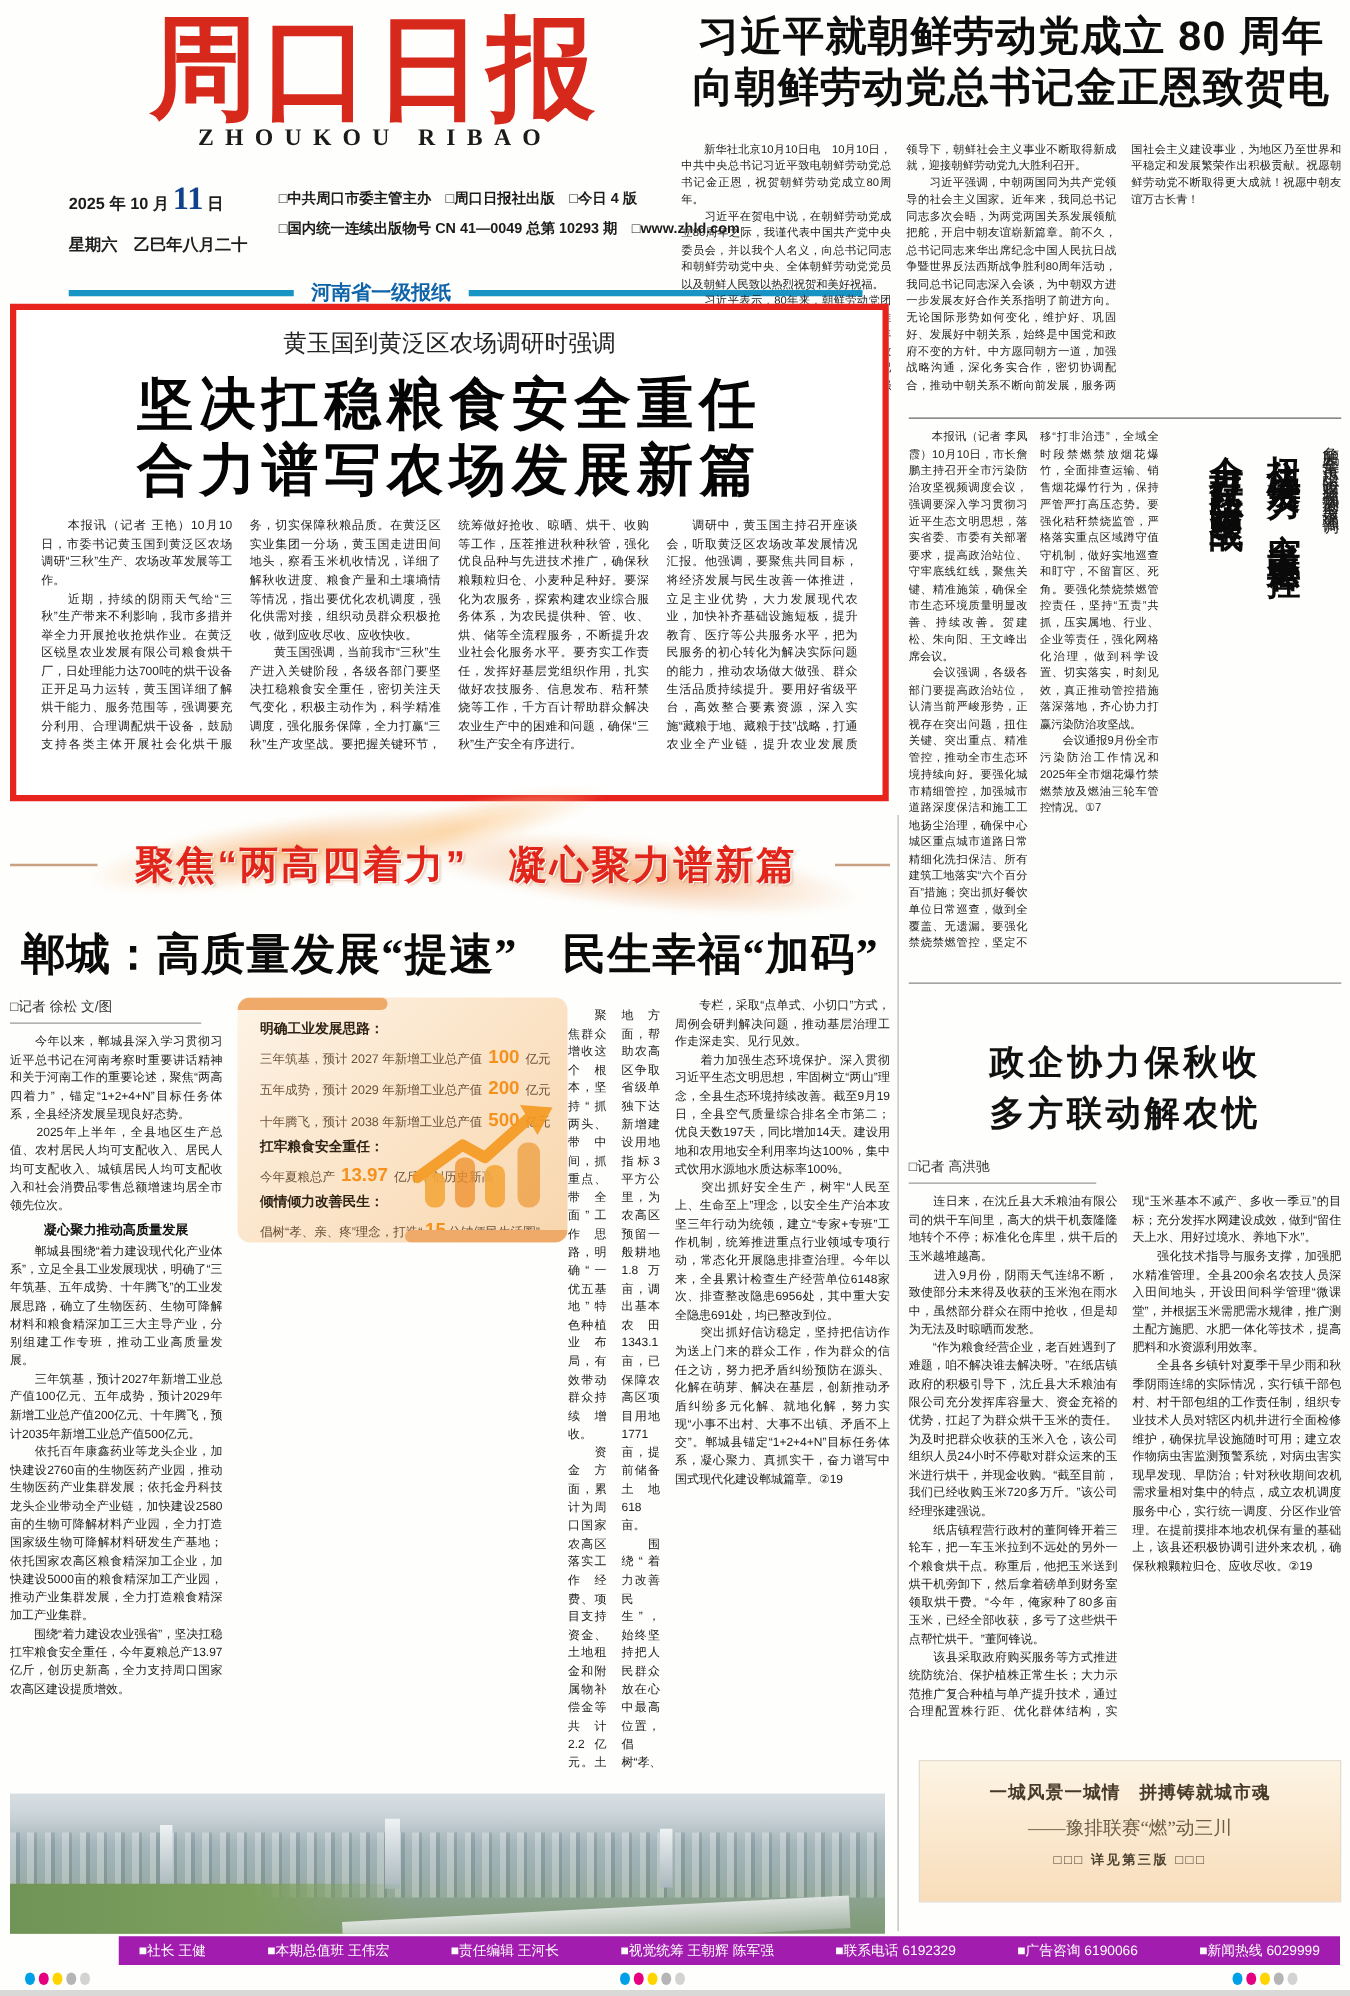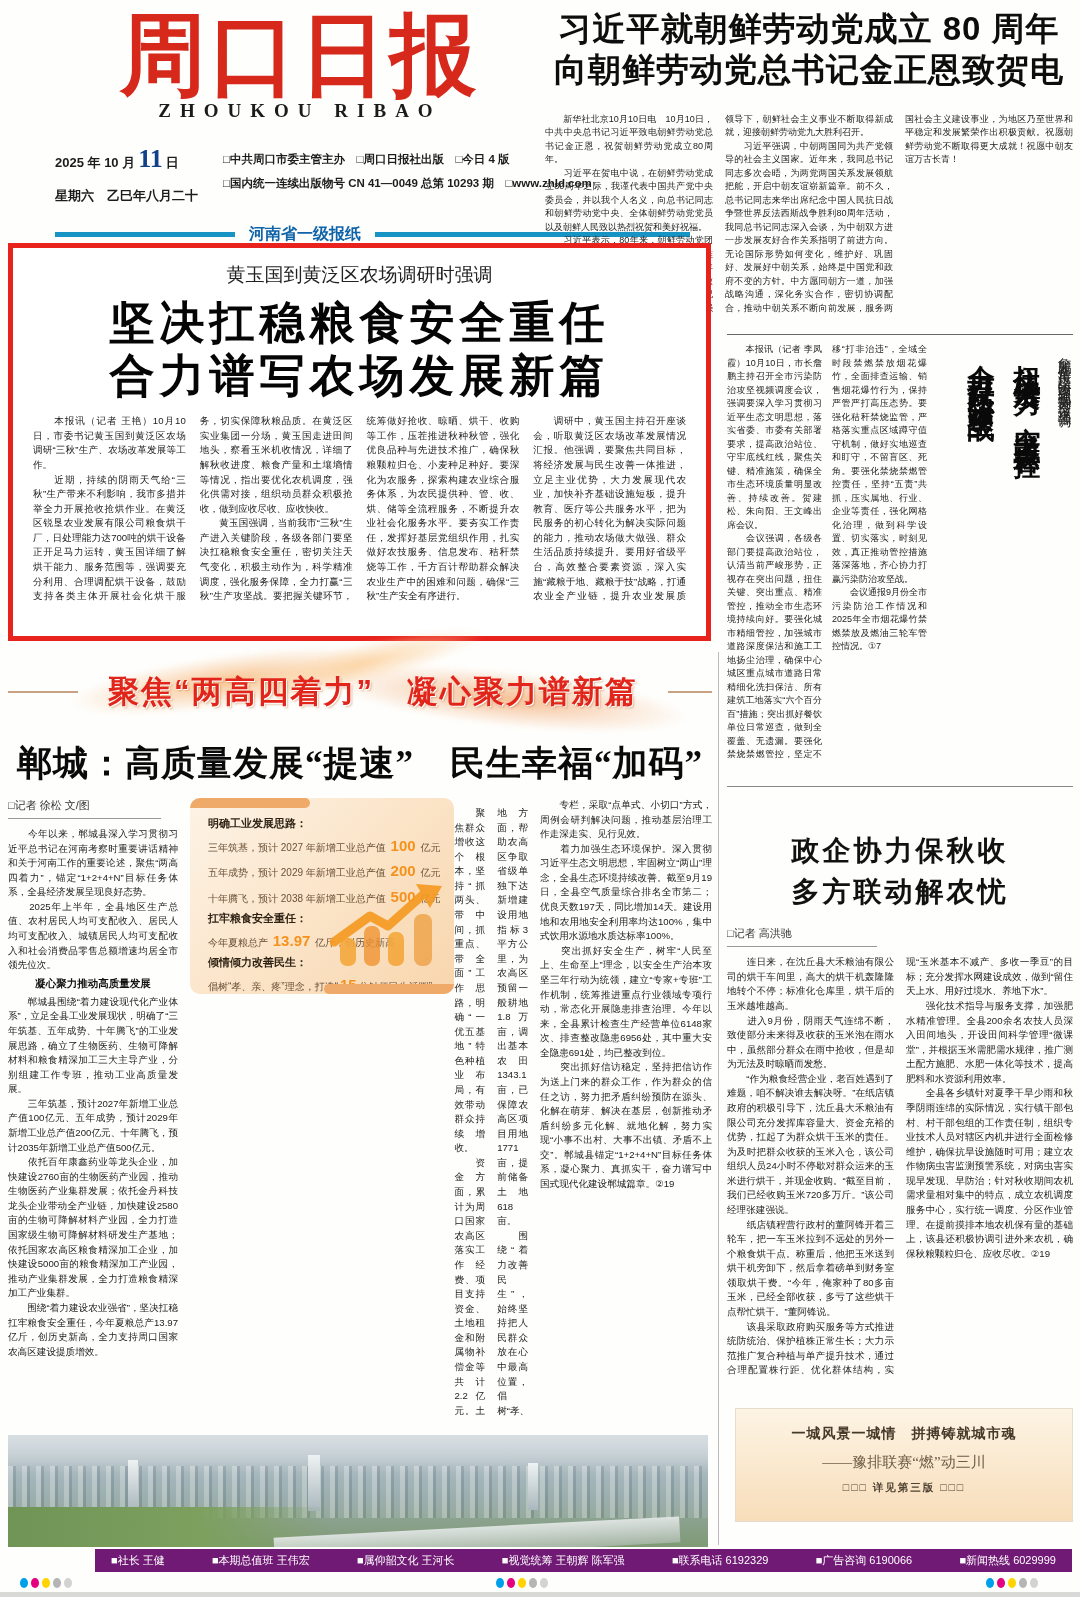--- a/index.html
+++ b/index.html
@@ -110,21 +110,21 @@
            opacity:.8;}
   .ph-tower{position:absolute;background:linear-gradient(180deg,#eef2f3,#aab8bd);width:10px;}
   .ph-green{position:absolute;left:0;bottom:0;width:46%;height:36%;
             background:linear-gradient(90deg,#6f9455 0%,#7da05f 60%,rgba(125,160,95,0) 100%);}
   .ph-road{position:absolute;left:38%;bottom:-6px;width:58%;height:26px;transform:rotate(-3deg);
            background:linear-gradient(180deg,rgba(235,238,238,.85),rgba(200,206,206,.5));}
 
   .v-divider{position:absolute;left:718px;top:652px;width:1px;height:893px;background:#bbb;}
 
   
-  .footer-bar{position:absolute;left:95px;top:1549px;width:977px;height:23px;background:#701a75;
+  .footer-bar{position:absolute;left:95px;top:1549px;width:977px;height:23px;background:#a21caf;
               display:flex;align-items:center;justify-content:space-between;padding:0 16px;box-sizing:border-box;}
   .footer-bar span{color:#fff;font-size:11px;white-space:nowrap;}
   .regmarks{position:absolute;top:1578px;left:0;width:1080px;height:12px;}
   .dots{position:absolute;display:flex;gap:3px;}
   .dots.g1{left:20px;} .dots.g2{left:496px;} .dots.g3{left:986px;}
   .dot{width:8px;height:10px;border-radius:50%;}
   .dot.c{background:#00a0e9;} .dot.m{background:#e4007f;} .dot.y{background:#ffd400;}
   .dot.g{background:#b5b5b6;} .dot.g2c{background:#d3d3d4;}
   .bottom-strip{position:absolute;left:0;bottom:0;width:100%;height:5px;background:#d9d9d7;}
 </style>
@@ -266,21 +266,21 @@
 
   <div class="citybox">
     <div class="cb-title">一城风景一城情　拼搏铸就城市魂</div>
     <div class="cb-sub">——豫排联赛“燃”动三川</div>
     <div class="cb-note">□□□ 详见第三版 □□□</div>
   </div>
 
   <div class="footer-bar">
     <span>■社长 王健</span>
     <span>■本期总值班 王伟宏</span>
-    <span>■属仰韶文化 王河长</span>
+    <span>■责任编辑 王河长</span>
     <span>■视觉统筹 王朝辉 陈军强</span>
     <span>■联系电话 6192329</span>
     <span>■广告咨询 6190066</span>
     <span>■新闻热线 6029999</span>
   </div>
   <div class="regmarks">
     <div class="dots g1">
       <span class="dot c"></span>
         <span class="dot m"></span>
         <span class="dot y"></span>

